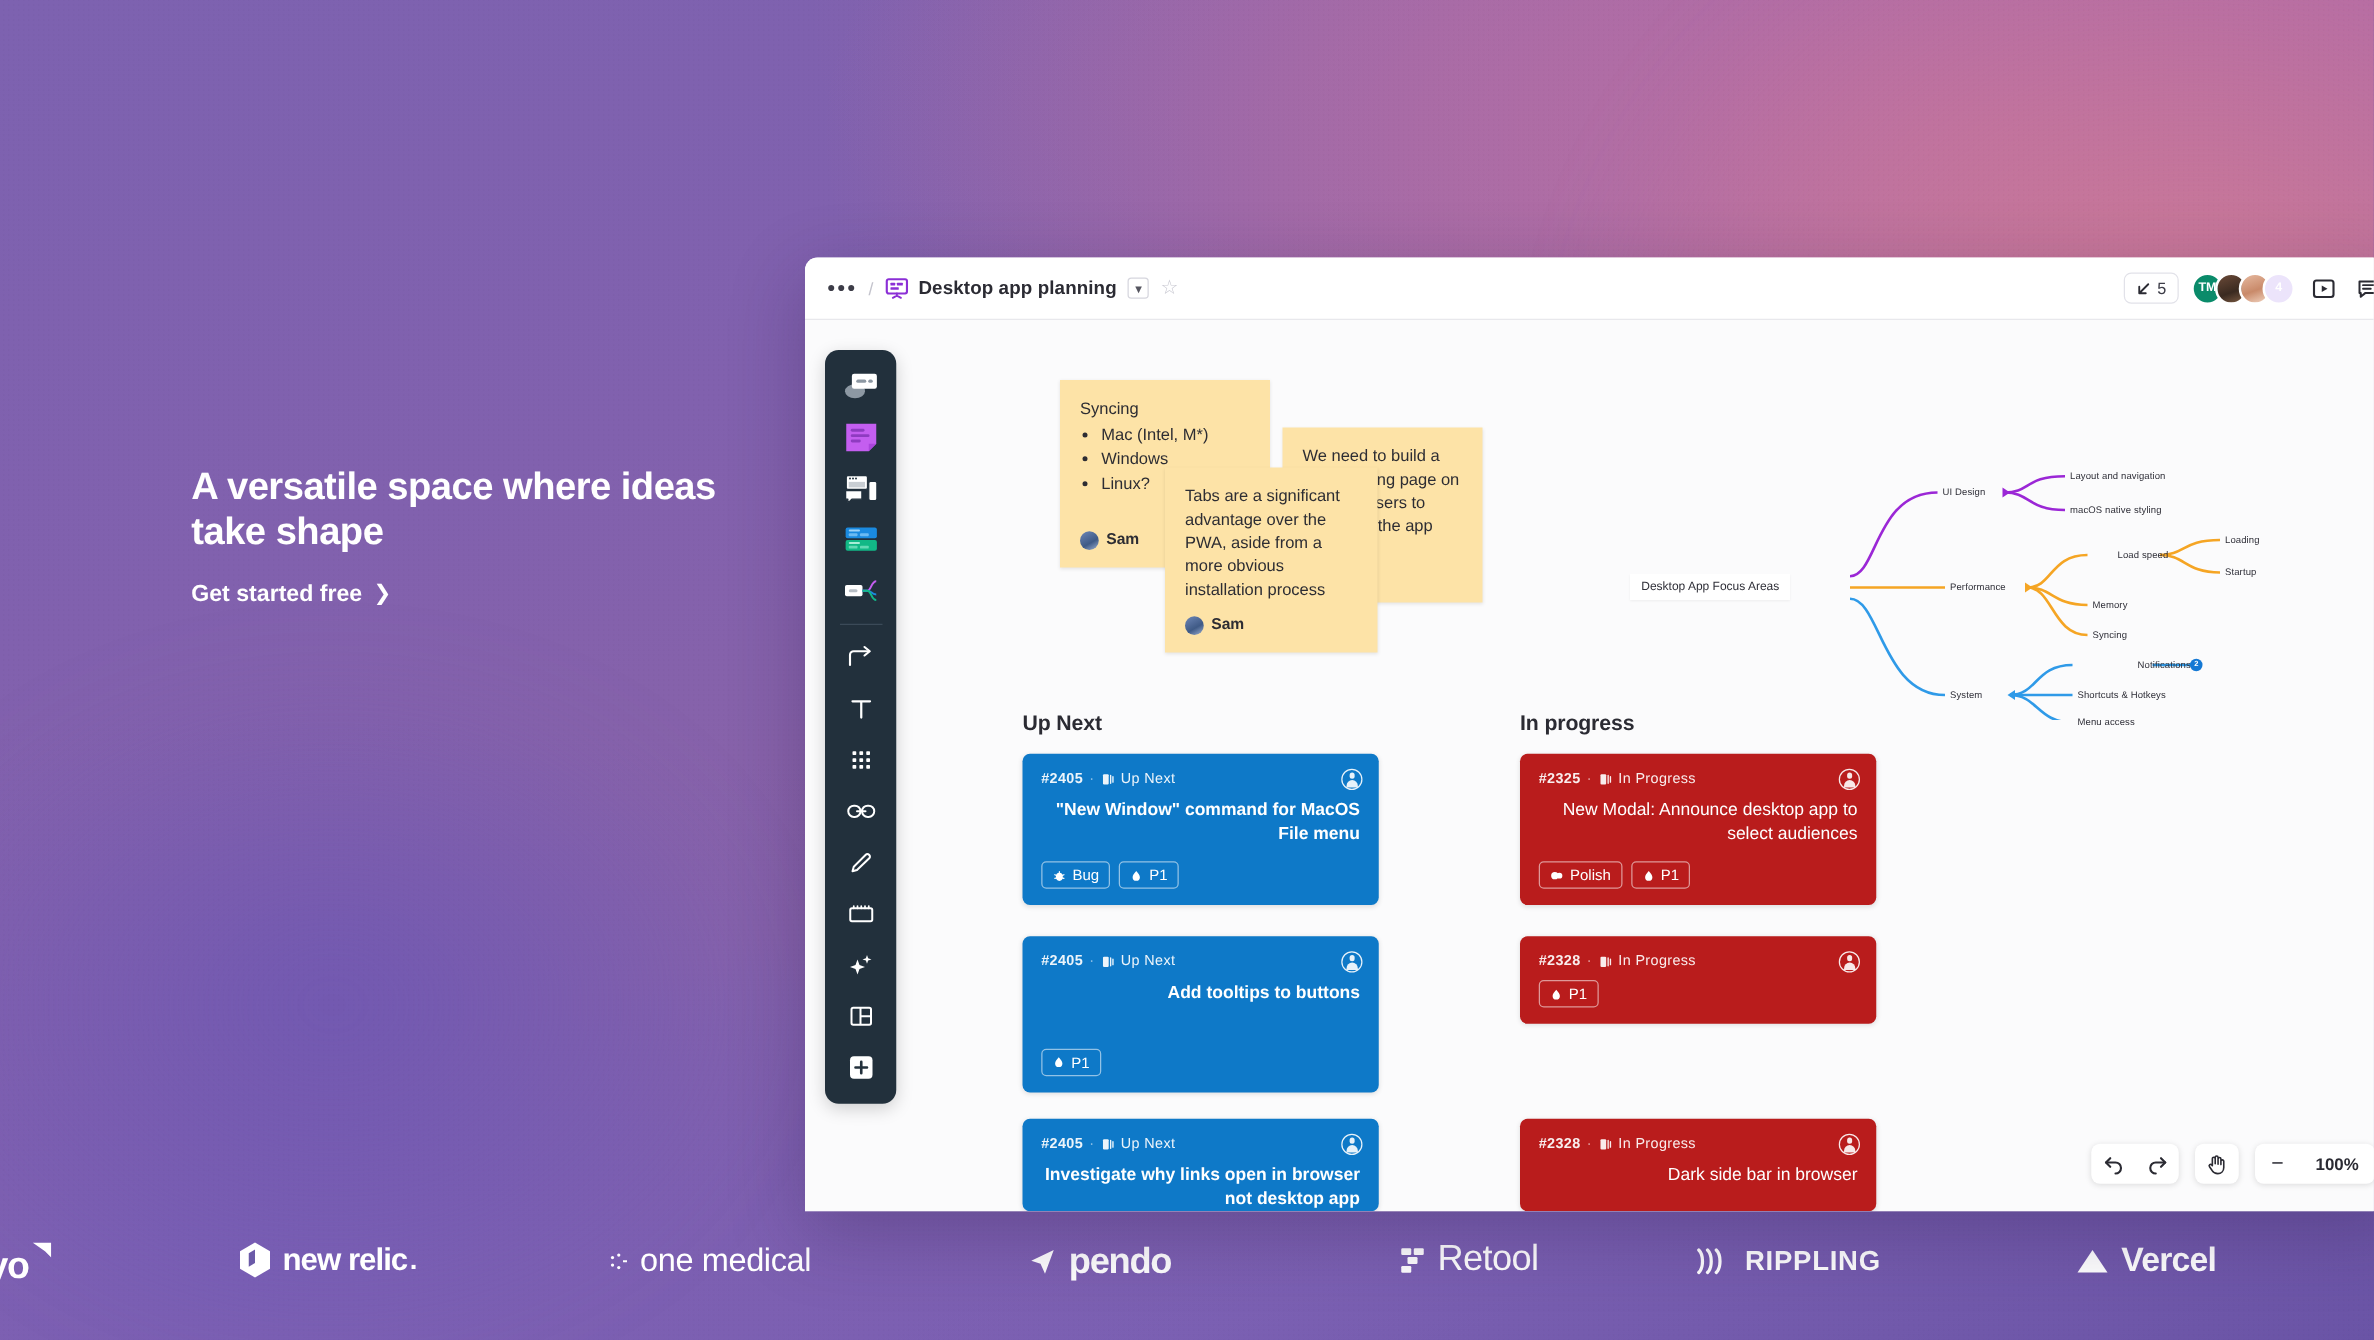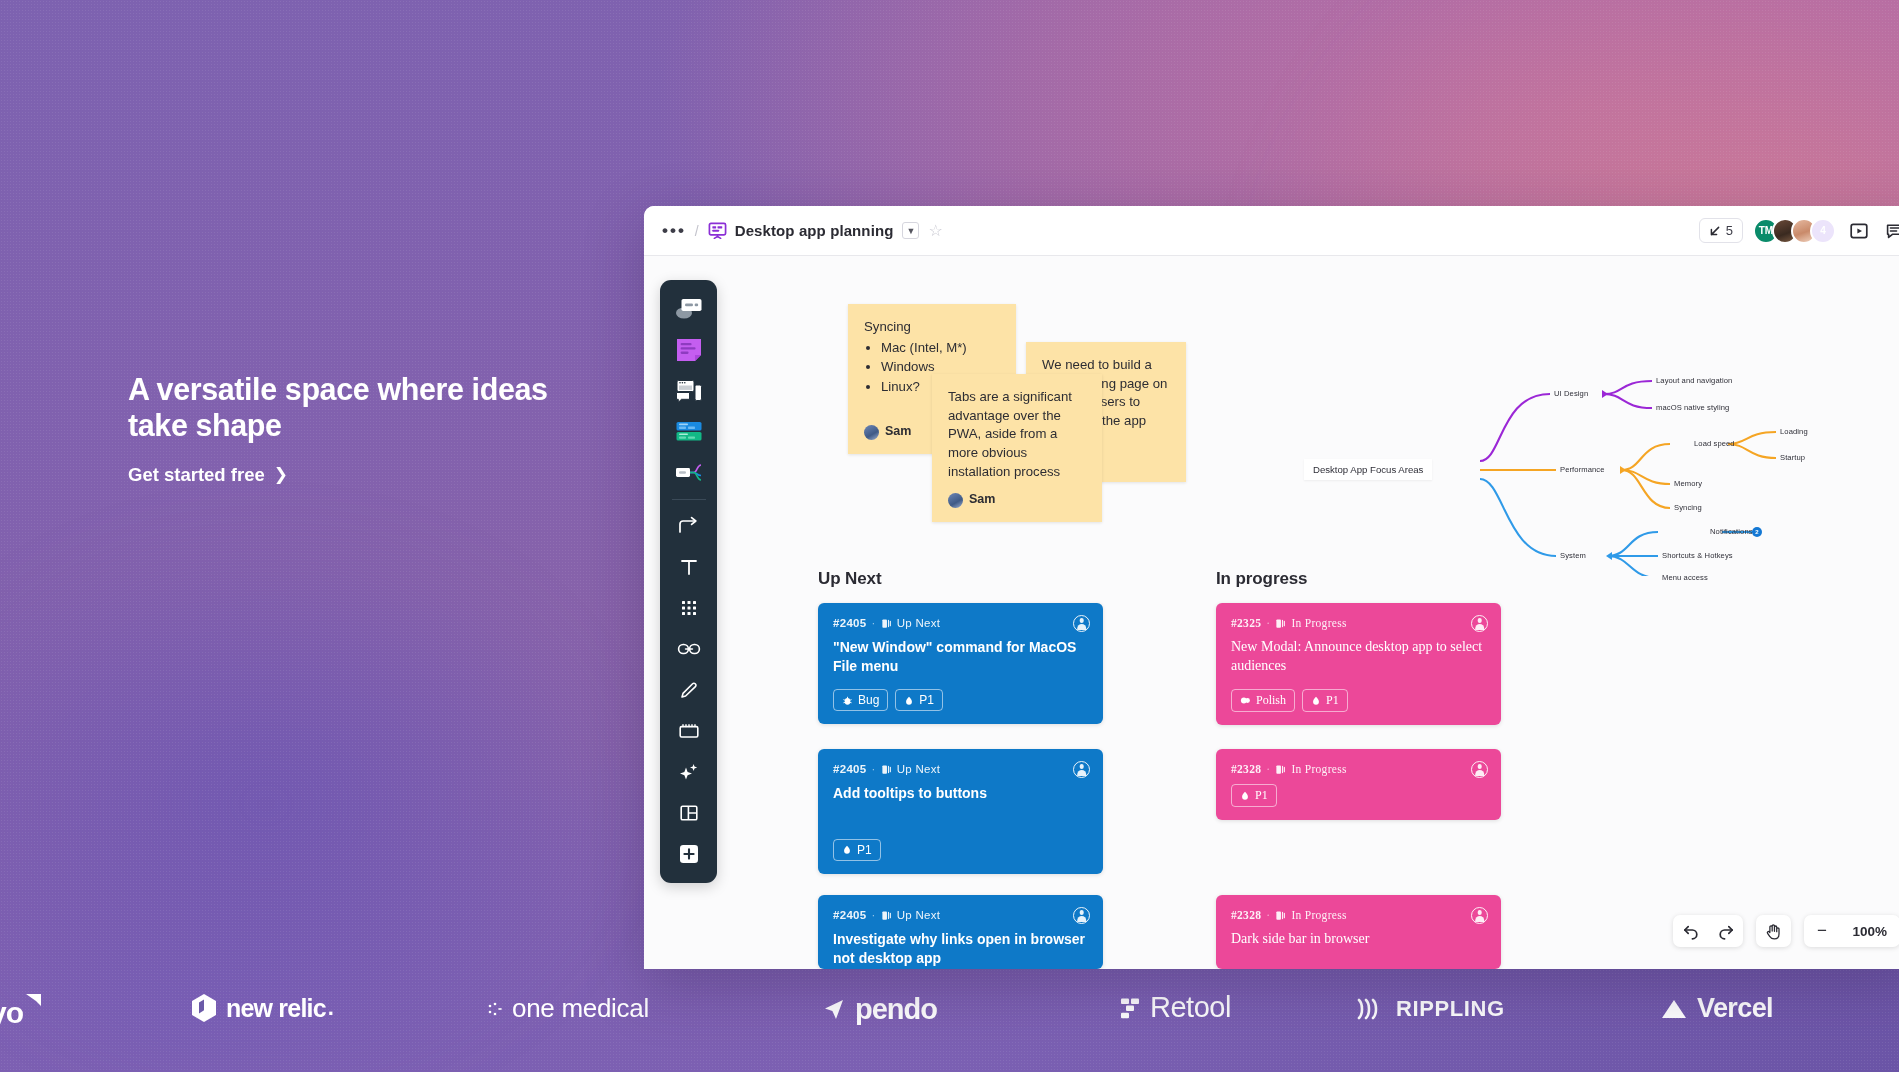--- a/index.html
+++ b/index.html
@@ -38,21 +38,21 @@
   #bg .grain {
     position:absolute; inset:0; opacity:.16;
     background-image:
       radial-gradient(rgba(255,255,255,.5) .5px, transparent .5px),
       radial-gradient(rgba(0,0,0,.35) .5px, transparent .5px);
     background-size:3px 3px, 4px 4px;
     background-position:0 0, 1px 2px;
   }
 
   
-  #hero { position:absolute; left:128px; top:372px; width:420px; z-index:5; color:#fff; }
+  #hero { position:absolute; left:153px; top:372px; width:420px; z-index:5; color:#fff; }
   #hero h1 {
     font-size:30.5px; line-height:1.18; font-weight:700; letter-spacing:-0.4px;
     margin-bottom:20px;
   }
   #hero p {
     font-size:18.5px; line-height:1.45; font-weight:400; letter-spacing:-0.1px;
     margin-bottom:28px;
   }
   #hero .cta {
     display:inline-flex; align-items:center; gap:9px;
@@ -133,21 +133,21 @@
   #note3 { left:382px; top:86px; width:160px; height:140px; }
   .sticky .body { position:relative; }
   .sticky .author.bottom { position:absolute; left:16px; bottom:13px; }
 
   
   .col-title { position:absolute; font-size:17px; font-weight:700; color:#2b2b33; letter-spacing:-.1px; }
   #ct1 { left:174px; top:313px; }
   #ct2 { left:572px; top:313px; }
   .kcard {
     position:absolute; width:285px; border-radius:6px; padding:14px 15px 13px;
-    color:#fff; box-shadow:0 1px 4px rgba(0,0,0,.12);
+    color:#fff; box-shadow:0 1px 4px rgba(0,0,0,.12);text-align:right;
   }
   .kcard .meta {
     display:flex; align-items:center; gap:5px; font-size:11.5px; opacity:.92; letter-spacing:.3px;
     margin-bottom:9px;
   }
   .kcard .meta .num { font-weight:600; }
   .kcard .meta .sep { opacity:.6; }
   .kcard .title { font-size:14px; line-height:1.33; margin-bottom:14px; }
   .kcard.blue .title { font-weight:700; }
   .kcard.orange .title { font-weight:400; }
@@ -163,21 +163,21 @@
   }
   .kcard .person::before {
     content:""; position:absolute; left:50%; top:2.4px; transform:translateX(-50%);
     width:4.6px; height:4.6px; border-radius:50%; background:rgba(255,255,255,.9);
   }
   .kcard .person::after {
     content:""; position:absolute; left:50%; bottom:1.2px; transform:translateX(-50%);
     width:9.5px; height:5.5px; border-radius:5px 5px 0 0; background:rgba(255,255,255,.9);
   }
   .kcard.blue { background:#0e79c8; }
-  .kcard.orange { background:#ec4899;font-family:Liberation Serif, serif; }
+  .kcard.orange { background:#b91c1c; }
 
   
   #mindmap { position:absolute; left:660px; top:110px; width:620px; height:210px; }
   #mindmap svg { position:absolute; left:0; top:0; }
   .mm-label { position:absolute; font-size:7.6px; color:#2f2f38; white-space:nowrap; letter-spacing:.1px; }
   .mm-root {
     position:absolute; background:#fff; padding:5px 9px; font-size:9.6px; color:#2f2f38;
     white-space:nowrap; box-shadow:0 1px 2px rgba(0,0,0,.06);
   }
   .mm-badge {

